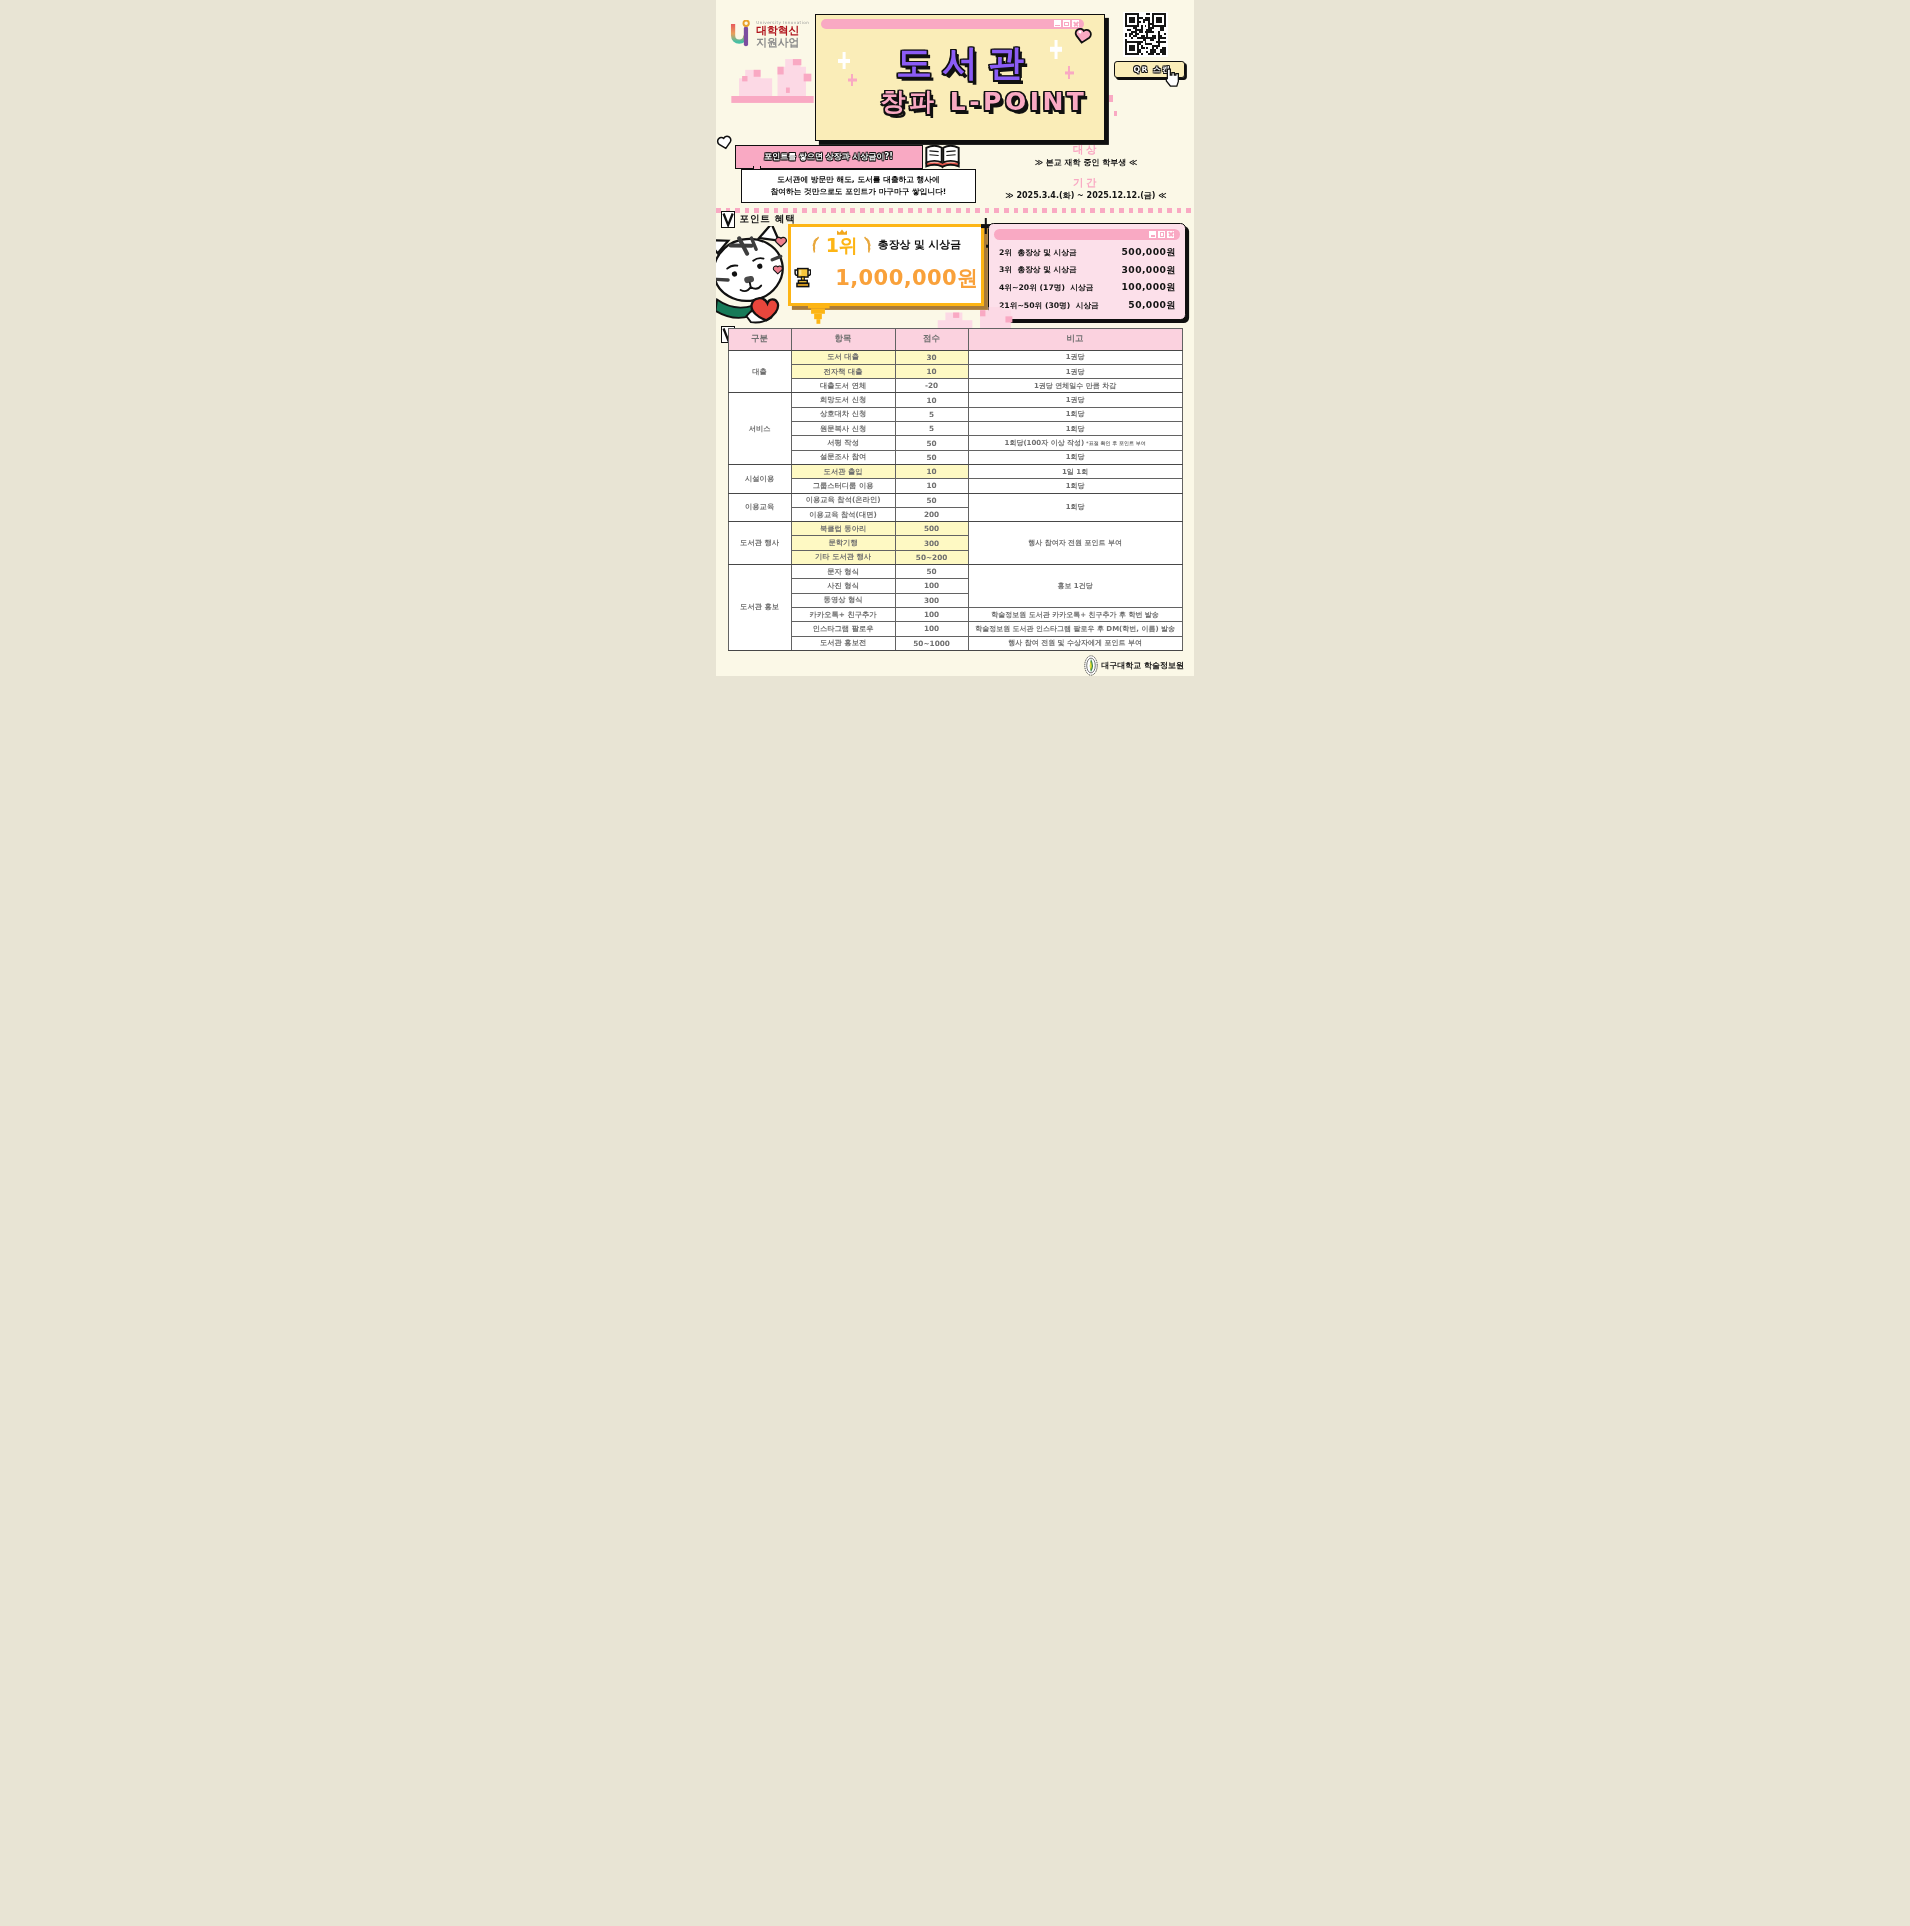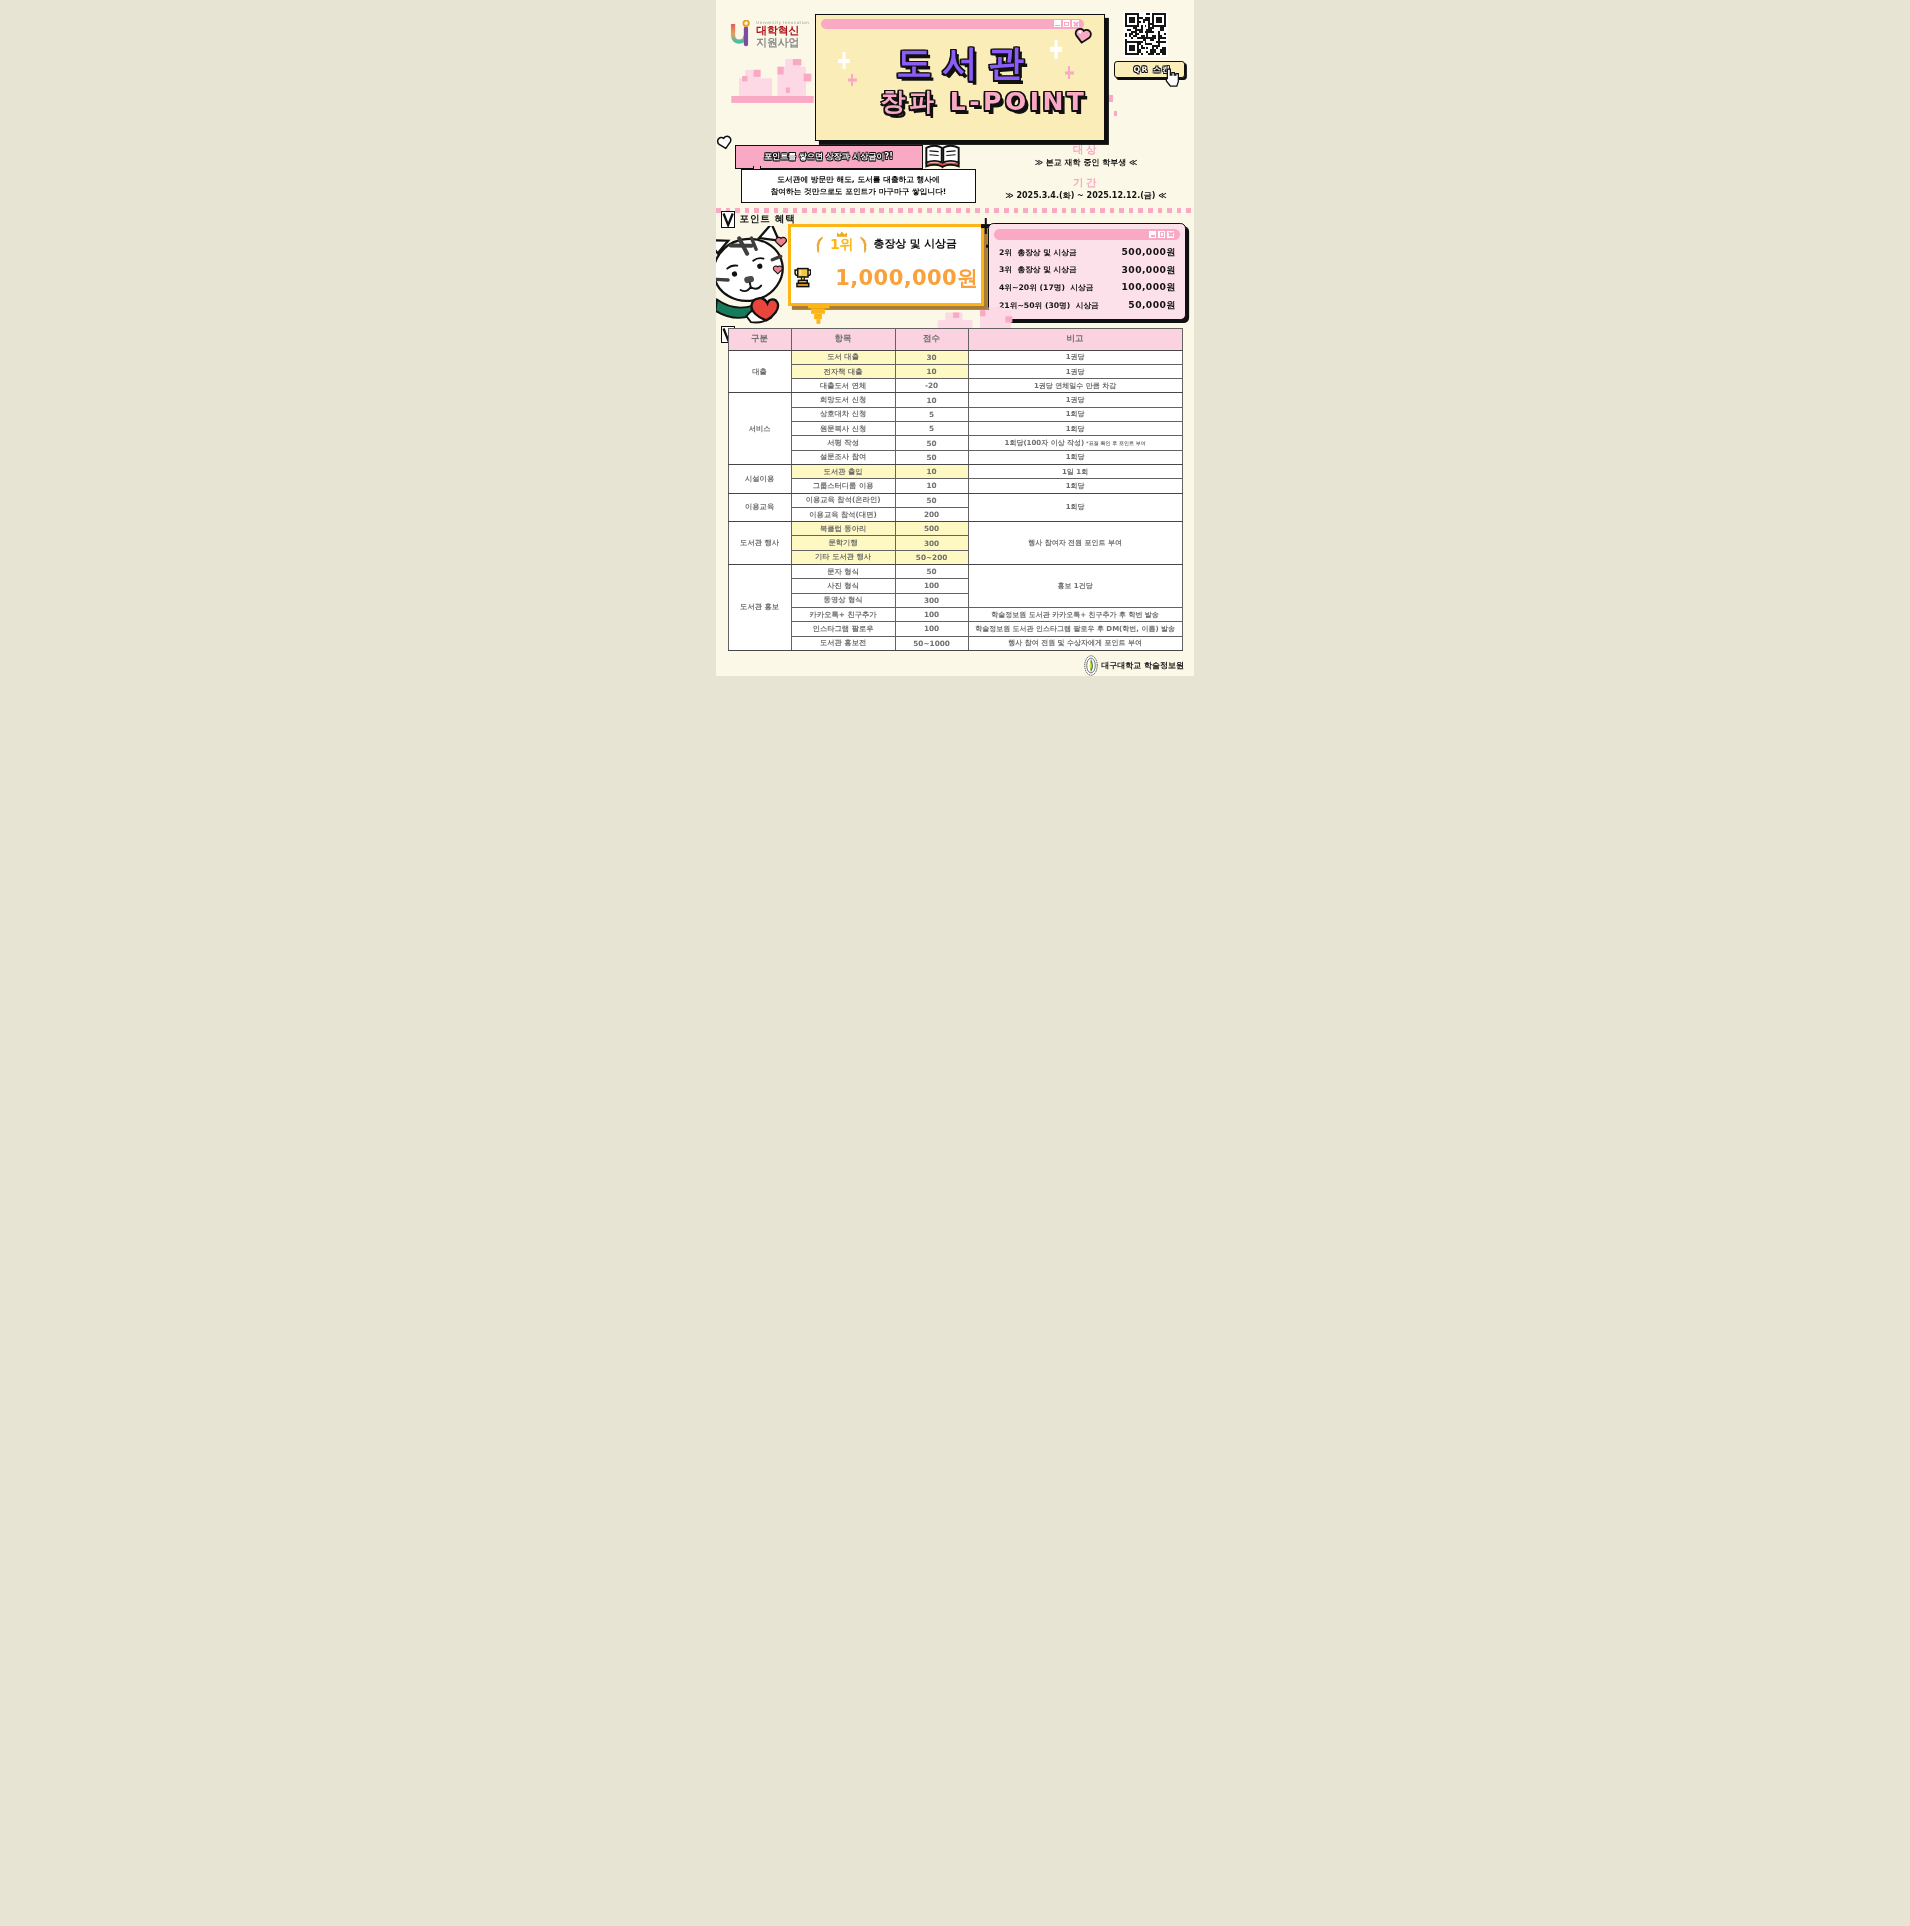--- a/index.html
+++ b/index.html
@@ -56,21 +56,21 @@
   
   .sec-head{display:flex;align-items:center;gap:4.6px;}
   .check-icon{width:12.3px;height:15.4px;background:#fff;border:1.9px solid #0f0f0f;position:relative;}
   .check-icon svg{position:absolute;inset:0;}
   .sec-title{font-size:9.6px;font-weight:bold;color:#111;letter-spacing:0.8px;}
 
   
   .bubble-orange{left:72px;top:224px;width:190px;height:76px;background:#fff;border:3.1px solid #FDB515;box-shadow:3.9px 3.9px 0 0 #A87B3B;}
   .bo-row1{position:absolute;left:0;right:0;top:8.5px;display:flex;align-items:center;justify-content:center;gap:5.4px;}
   .rank1-wrap{position:relative;display:flex;align-items:flex-end;gap:0.8px;}
-  .rank1{font-size:14px;font-weight:bold;color:#FDB515;line-height:1;}
+  .rank1{font-size:19px;font-weight:bold;color:#FDB515;line-height:1;}
   .crown{position:absolute;left:50%;top:-6.2px;transform:translateX(-50%);}
   .bo-label{font-size:10.8px;font-weight:bold;color:#111;}
   .bo-row2{position:absolute;left:0;right:0;top:37px;display:flex;align-items:center;justify-content:center;gap:24px;}
   .bo-amount{font-size:21px;font-weight:bold;color:#F9A13A;letter-spacing:0.4px;}
   .bubble-tail{left:92px;top:303px;}
 
   
   .prize-window{left:272px;top:223px;width:196px;height:95px;background:#FCE0EA;border:1.9px solid #0f0f0f;border-radius:5.4px;box-shadow:3.1px 3.1px 0 0 #0f0f0f;}
   .prize-titlebar{position:absolute;left:5.4px;top:4.6px;right:5.4px;height:11.6px;background:#F9A9C3;border-radius:5.8px;}
   .prize-titlebar .win-controls{top:2.3px;right:5.4px;}

